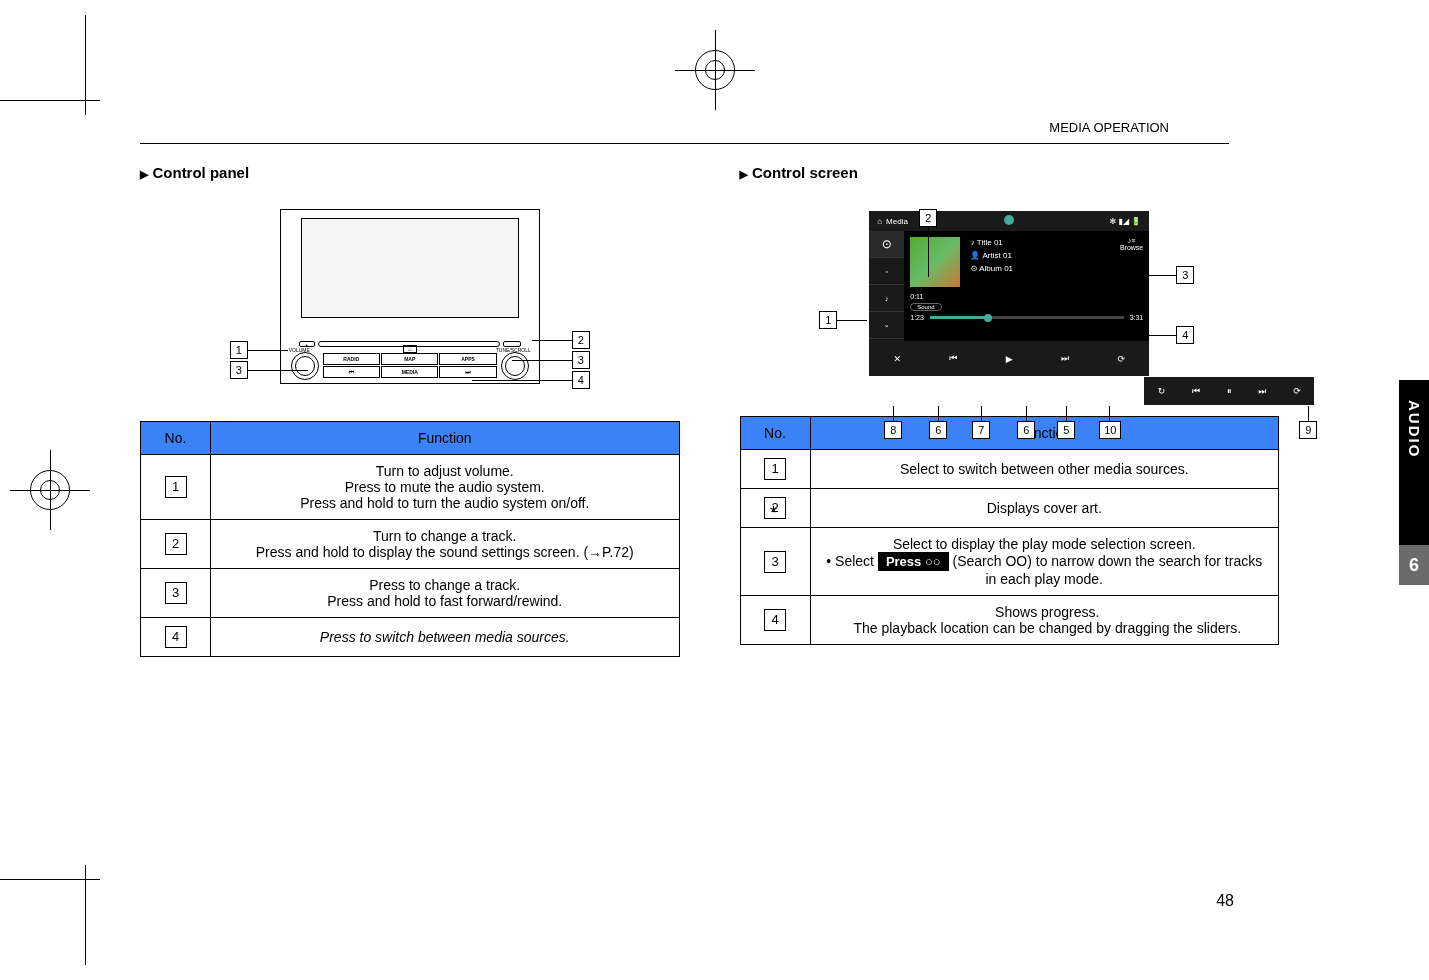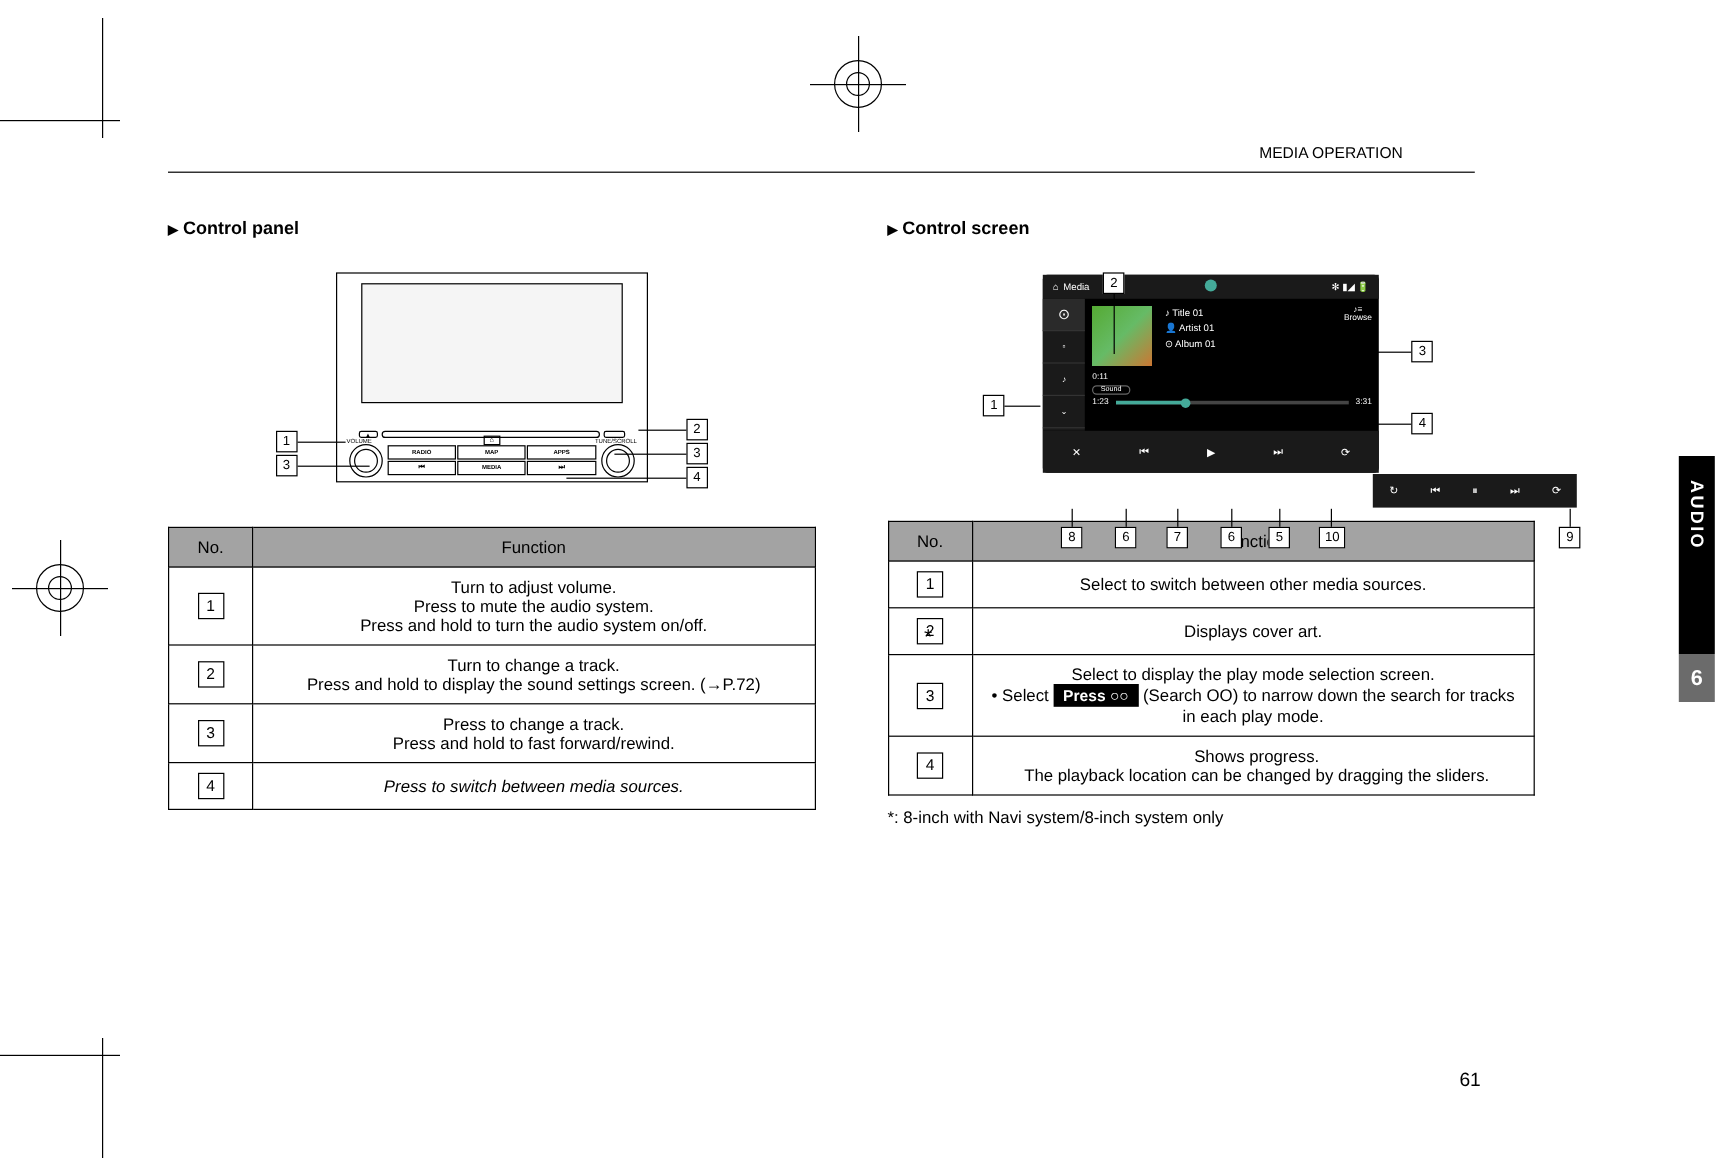--- a/index.html
+++ b/index.html
@@ -84,21 +84,20 @@
     }
     .two-column {
       display: flex;
       gap: 60px;
     }
     .column { flex: 1; }
     .section-heading {
       font-size: 15px;
       font-weight: bold;
       margin-bottom: 15px;
-      margin-top: 18px;
     }
     .section-heading::before {
       content: "▶";
       margin-right: 4px;
       font-size: 11px;
     }
     .panel-image {
       width: 340px;
       height: 200px;
       margin: 0 auto 25px;
@@ -246,21 +245,21 @@
       font-size: 9px;
     }
     
     table.func-table {
       width: 100%;
       border-collapse: collapse;
       font-size: 14px;
       margin-bottom: 10px;
     }
     table.func-table th {
-      background: #a3a3a3;
+      background: #3b82f6;
       padding: 8px;
       font-weight: normal;
       border: 1px solid #000;
       text-align: center;
     }
     table.func-table td {
       border: 1px solid #000;
       padding: 8px 10px;
       vertical-align: middle;
       text-align: center;
@@ -575,24 +574,23 @@
                 <span>• Select </span><span class="search-btn-black">Press ○○</span><span> (Search OO) to narrow down the search for tracks in each play mode.</span>
               </td>
             </tr>
             <tr>
               <td class="no-cell"><span class="box-num">4</span></td>
               <td style="white-space:pre-line;padding-left:16px;">Shows progress.
 The playback location can be changed by dragging the sliders.</td>
             </tr>
           </tbody>
         </table>
-        <div class="footnote">*: 8-inch with Navi system/8-inch system only</div>
       </div>
     </div>
   </div>
 
   <div class="side-tab">
     <div class="side-tab-text">AUDIO</div>
   </div>
   <div class="side-tab-num">6</div>
 
-  <div class="page-num">61</div>
+  <div class="page-num">48</div>
 </div>
 
 </body></html>

